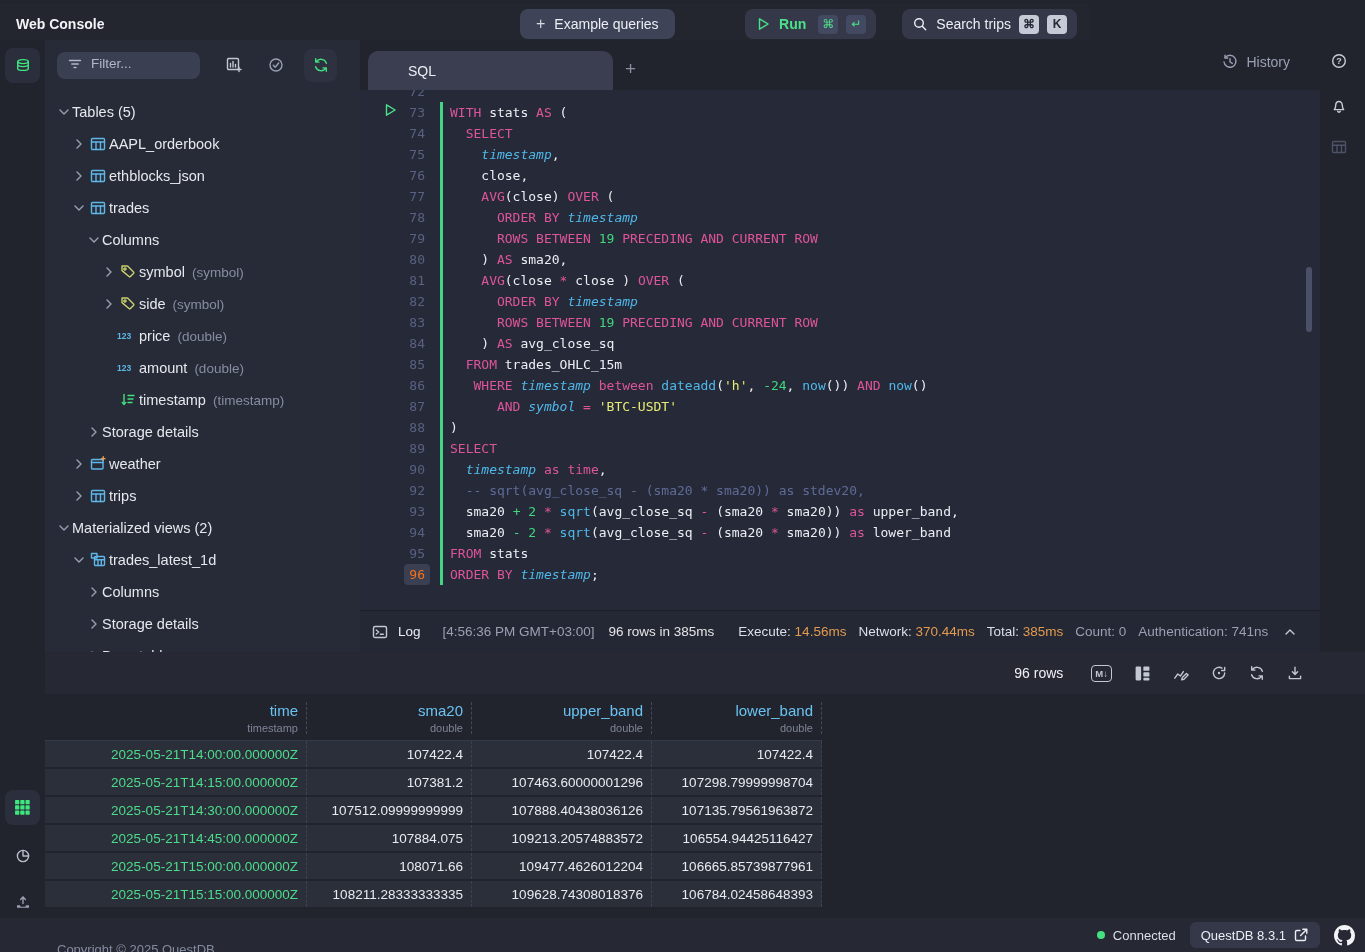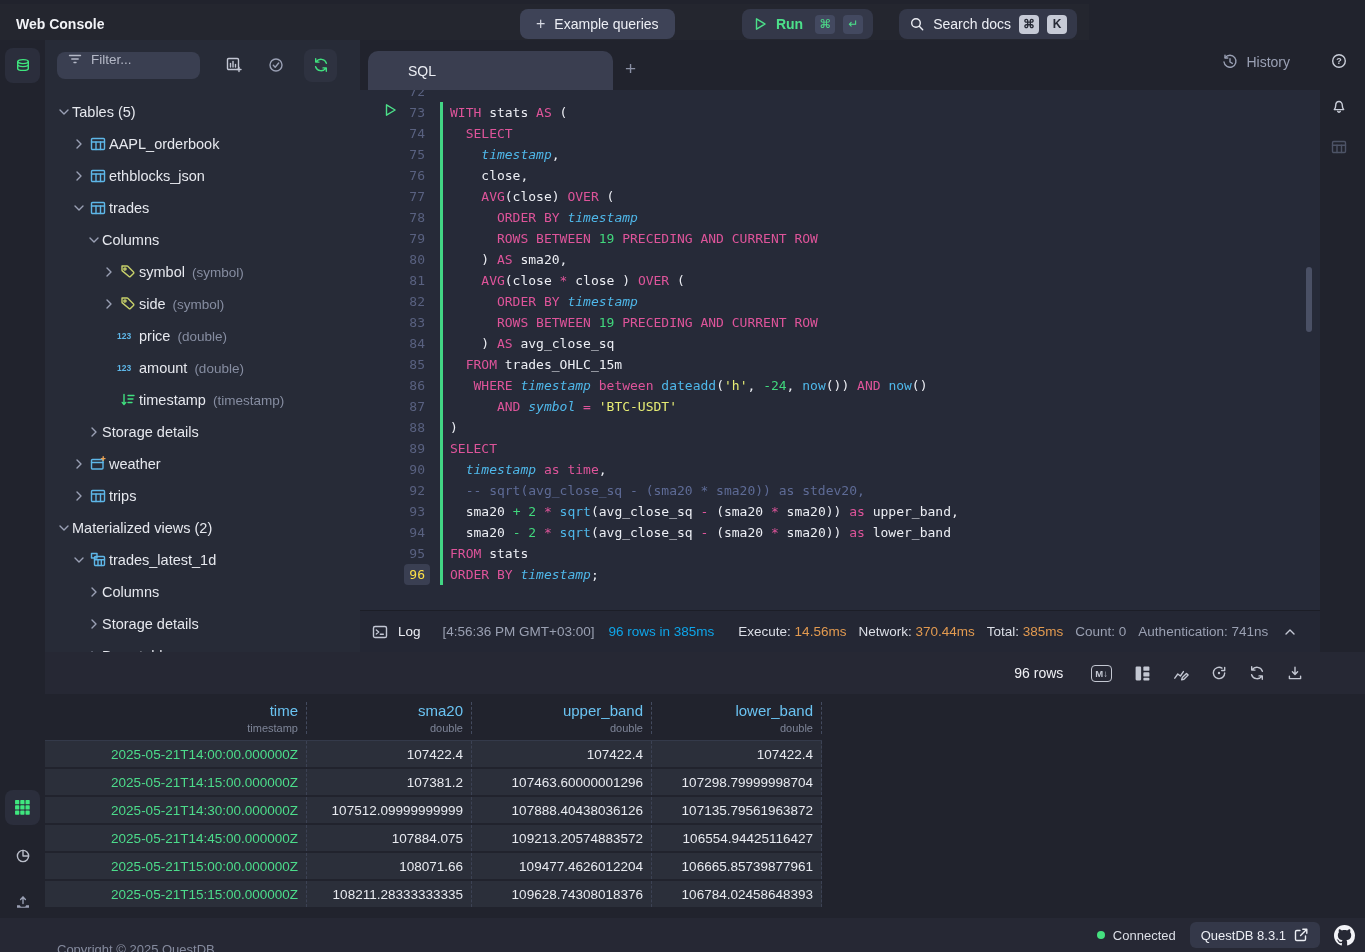--- a/index.html
+++ b/index.html
@@ -23,21 +23,21 @@
   .icon svg { display:block; }
 
   
   #leftrail { position:absolute; left:0; top:40px; width:45px; height:878px; background:#21232d; }
   .rail-btn { position:absolute; left:5px; width:35px; height:35px; border-radius:8px; display:flex; align-items:center; justify-content:center; cursor:pointer; }
   .rail-btn.active { background:#2b2e3c; }
 
   
   #sidebar { position:absolute; left:45px; top:40px; width:315px; height:612px; background:#272b37; overflow:hidden; }
   #sidebar-top { height:50px; display:flex; align-items:center; }
-  #filter-box { margin-left:12px; width:143px; height:27px; background:#3a3f51; border-radius:8px; display:flex; align-items:flex-end; padding:12px 10px; gap:8px; color:#b4b8c6; }
+  #filter-box { margin-left:12px; width:143px; height:27px; background:#3a3f51; border-radius:8px; display:flex; align-items:flex-start; padding:4px 10px; gap:8px; color:#b4b8c6; }
   #filter-box input { background:transparent; border:none; outline:none; color:#d6d9e2; font-size:13.5px; width:90px; font-family:inherit; }
   #filter-box input::placeholder { color:#b4b8c6; }
   .side-icon { margin-left:26px; color:#c3c7d4; cursor:pointer; }
   .side-icon.boxed { margin-left:20px; width:33px; height:33px; background:#2e3240; border-radius:8px; color:#40e07f; display:flex; align-items:center; justify-content:center; }
   #tree { padding-top:6px; }
   .titem { height:32px; display:flex; align-items:center; font-size:14.5px; color:#e6e8ee; cursor:pointer; white-space:nowrap; }
   .titem .chev { width:17px; color:#9aa0b4; display:inline-flex; }
   .titem .ticon { width:22px; display:inline-flex; }
   .titem .ttype { color:#868da1; margin-left:7px; font-size:13.5px; }
   .num-badge { font-size:8.5px; font-weight:bold; color:#5eb7e8; letter-spacing:0; }
@@ -46,36 +46,36 @@
   #main { position:absolute; left:360px; top:40px; width:960px; height:612px; }
   #tabbar { height:50px; background:#21232d; position:relative; }
   #tab-sql { position:absolute; left:8px; top:11px; width:245px; height:39px; background:#3a3e50; border-radius:10px 10px 0 0; color:#eceef4; font-size:14px; display:flex; align-items:center; padding-left:40px; cursor:pointer; }
   #add-tab { position:absolute; left:265px; top:18px; color:#8a90a4; font-size:19px; cursor:pointer; }
   #history-btn { position:absolute; right:30px; top:14px; color:#9aa0b4; font-size:14px; display:flex; align-items:center; gap:8px; cursor:pointer; }
   #editor { height:520px; background:#262a38; overflow:hidden; position:relative; }
   #code { margin-top:-9px; font-family:"DejaVu Sans Mono",monospace; font-size:13px; }
   .cline { display:flex; height:21px; line-height:21px; }
   .gut { width:80px; text-align:right; padding-right:15px; color:#596180; position:relative; flex:none; }
   .gut .numwrap { display:inline-block; min-width:26px; }
-  .cline.active .numwrap { background:#3a3f52; color:#fde047; border-radius:4px; padding:0 5px; margin-right:-5px; }
+  .cline.active .numwrap { background:#3a3f52; color:#f97316; border-radius:4px; padding:0 5px; margin-right:-5px; }
   .playmark { position:absolute; left:22px; top:0; color:#4ce08a; }
   .rule { width:3px; flex:none; }
   .rule.on { background:#42d584; }
   .ctext { white-space:pre; padding-left:7px; color:#eceef4; }
   .tk-k { color:#de549a; } .tk-w { color:#eceef4; }
   .tk-t { color:#4fb8ea; font-style:italic; }
   .tk-f { color:#4fb8ea; } .tk-n { color:#41d87d; }
   .tk-s { color:#e6ec74; } .tk-c { color:#5e6b96; }
   #editor-scrollbar { position:absolute; right:8px; top:177px; width:6px; height:65px; background:#4a5065; border-radius:3px; }
 
   
   #logbar { height:42px; background:#242734; border-top:1px solid #1c1e27; display:flex; align-items:center; font-size:13.5px; padding-left:12px; }
   #log-label { color:#eceef4; margin-left:10px; }
   #log-time { color:#9aa0b2; margin-left:22px; }
-  #log-summary { color:#0ea5e9; margin-left:14px; }
+  #log-summary { color:#e5e5e5; margin-left:14px; }
   #log-stats { display:flex; margin-left:24px; gap:6px; }
   .stat-label { color:#dcdfe7; } .stat-val { color:#e29a50; margin-right:6px; }
   .stat-muted .stat-label, .stat-muted .stat-val { color:#9aa0b2; }
   #log-collapse { margin-left:auto; margin-right:22px; color:#c3c7d4; cursor:pointer; }
 
   
   #results-toolbar { position:absolute; left:45px; top:652px; width:1320px; height:42px; background:#262834; display:flex; align-items:center; justify-content:flex-end; padding-right:62px; gap:22px; }
   #row-count { color:#f0f1f5; font-size:14px; margin-right:6px; }
   .rt-icon { color:#c3c7d2; cursor:pointer; }
   .md-badge { border:1.4px solid #c3c7d2; border-radius:4px; font-size:9.5px; font-weight:bold; padding:2px 3px; letter-spacing:0; }
@@ -126,21 +126,21 @@
         <span class="kbd green">⌘</span>
         <span class="kbd green">↵</span>
       </div>
       <div class="tb-btn" id="search-btn">
         <span class="icon">
             <svg width="16" height="16" viewBox="0 0 16 16" fill="none" stroke="currentColor" stroke-width="1.4" stroke-linecap="round" stroke-linejoin="round">
               <circle cx="7" cy="7" r="4.3"></circle>
               <line x1="10.3" y1="10.3" x2="13.7" y2="13.7"></line>
             </svg>
           </span>
-        <span>Search docs</span>
+        <span>Search trips</span>
         <span class="kbd light">⌘</span>
         <span class="kbd light">K</span>
       </div>
     </div>
   </header>
 
   <nav id="leftrail">
     <div class="rail-btn active" style="top:8px; color:#3fe77f;">
         <svg width="16" height="16" viewBox="0 0 16 16" fill="none" stroke="currentColor" stroke-width="1.4" stroke-linecap="round" stroke-linejoin="round">
           <ellipse cx="8" cy="3.6" rx="5.3" ry="2"></ellipse>

